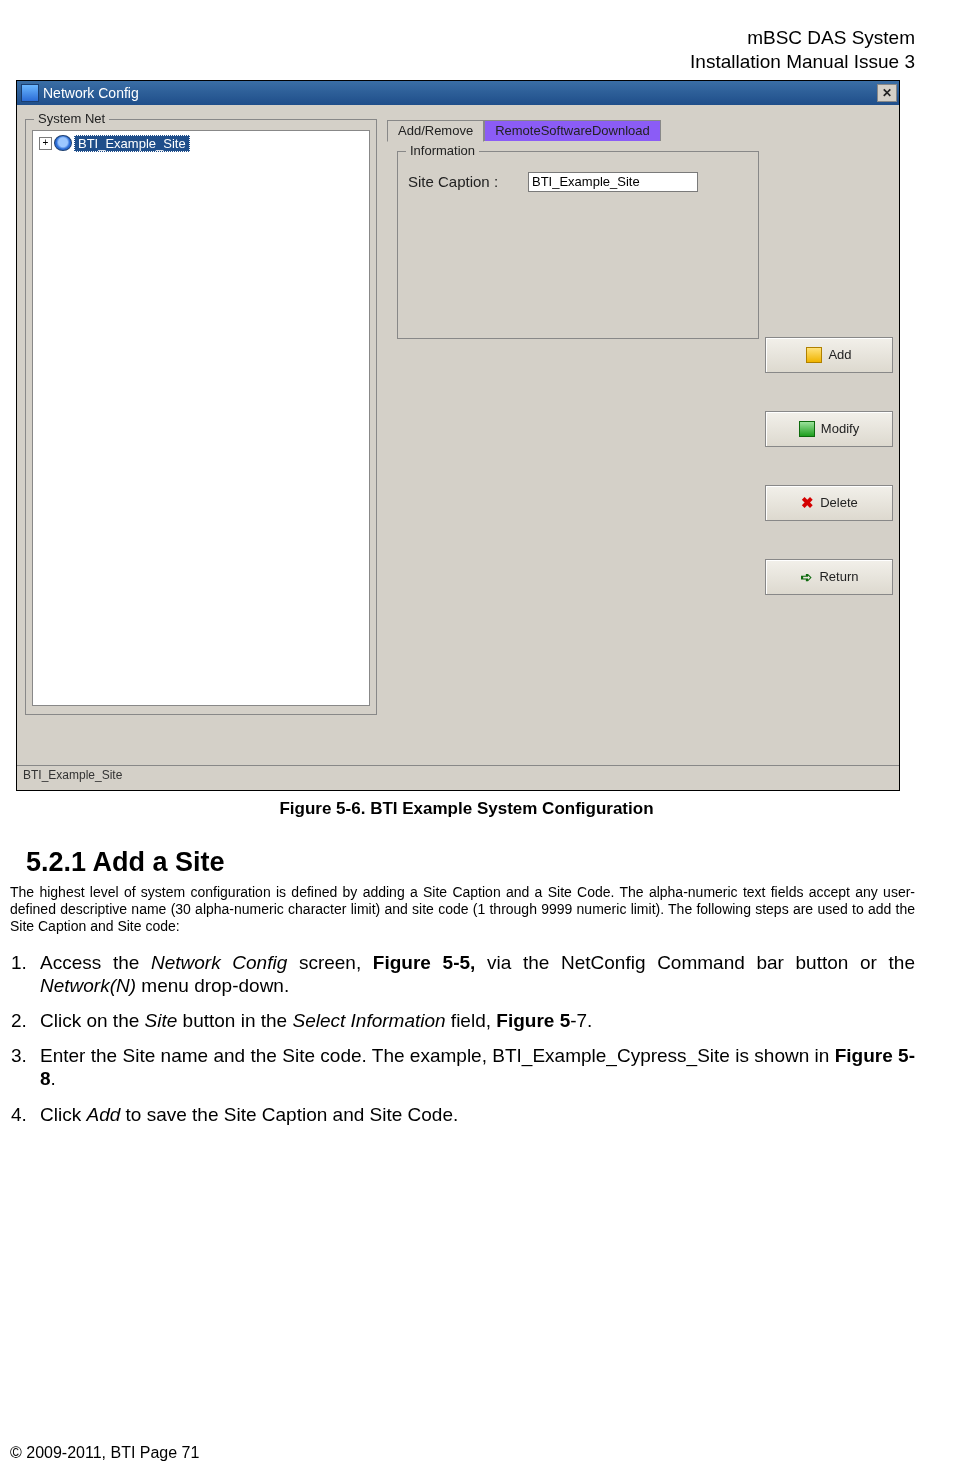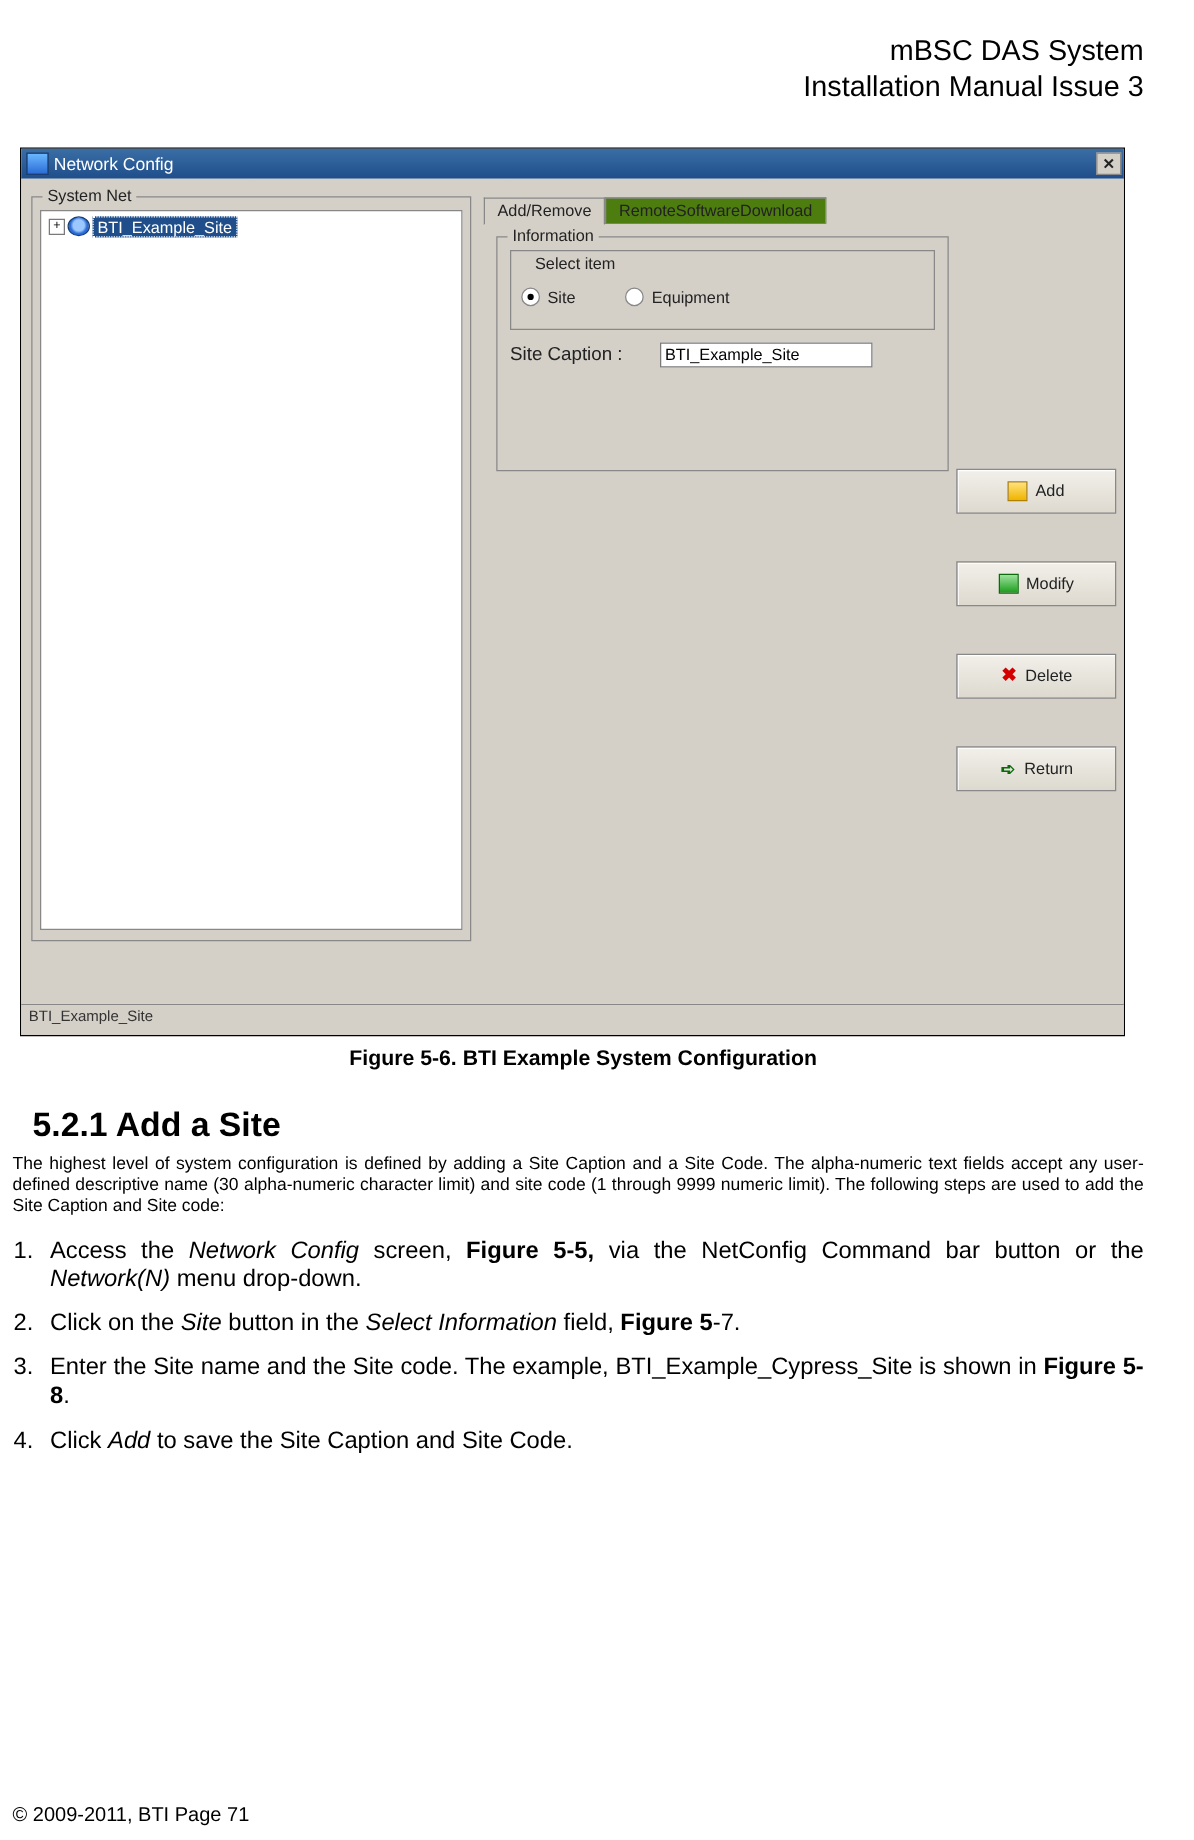--- a/index.html
+++ b/index.html
@@ -9,23 +9,23 @@
     background: #fff;
     width: 955px;
     height: 1472px;
     position: relative;
     box-sizing: border-box;
     padding: 26px 32px 0 10px;
     color: #000;
   }
   .header-right {
     text-align: right;
-    font-size: 23px;
+    font-size: 19px;
     line-height: 1.25;
-    margin-bottom: 34px;
+    margin-bottom: 6px;
     padding-right: 8px;
   }
 
   
   .win-outer {
     border: 1px solid #000;
     margin: 0 0 0 6px;
     width: 882px;
   }
   .titlebar {
@@ -135,21 +135,21 @@
     top: 0;
   }
   .tab.active {
     background: #d4d0c8;
     z-index: 2;
     top: 1px;
     border-bottom: 1px solid #d4d0c8;
     text-align: right;
   }
   .tab:not(.active){
-    background: #4d7c0f;
+    background: #8b5cf6;
   }
 
   .info-box {
     left: 380px; top: 46px;
     width: 360px; height: 186px;
   }
   .info-body {
     position: absolute; inset: 10px 10px 10px 10px;
   }
   .sel-item {
@@ -297,33 +297,20 @@
     </div>
 
     <div class="tabbar">
       <div class="tab active">Add/Remove</div>
       <div class="tab">RemoteSoftwareDownload</div>
     </div>
 
     <div class="groupbox info-box">
       <div class="legend">Information</div>
       <div class="info-body">
-        <div class="sel-item">
-          <span class="sel-item-legend">Select item</span>
-          <span class="radio-wrap">
-            <span class="radio">
-                <span class="dot"></span>
-              </span>
-            <span>Site</span>
-          </span>
-          <span class="radio-wrap">
-            <span class="radio"></span>
-            <span>Equipment</span>
-          </span>
-        </div>
         <div class="form-row">
           <label>Site Caption :</label>
           <input class="txt w170" value="BTI_Example_Site" style="">
         </div>
       </div>
     </div>
 
     <div class="btncol">
       <div class="wbtn">
         <span class="ic add"></span>

